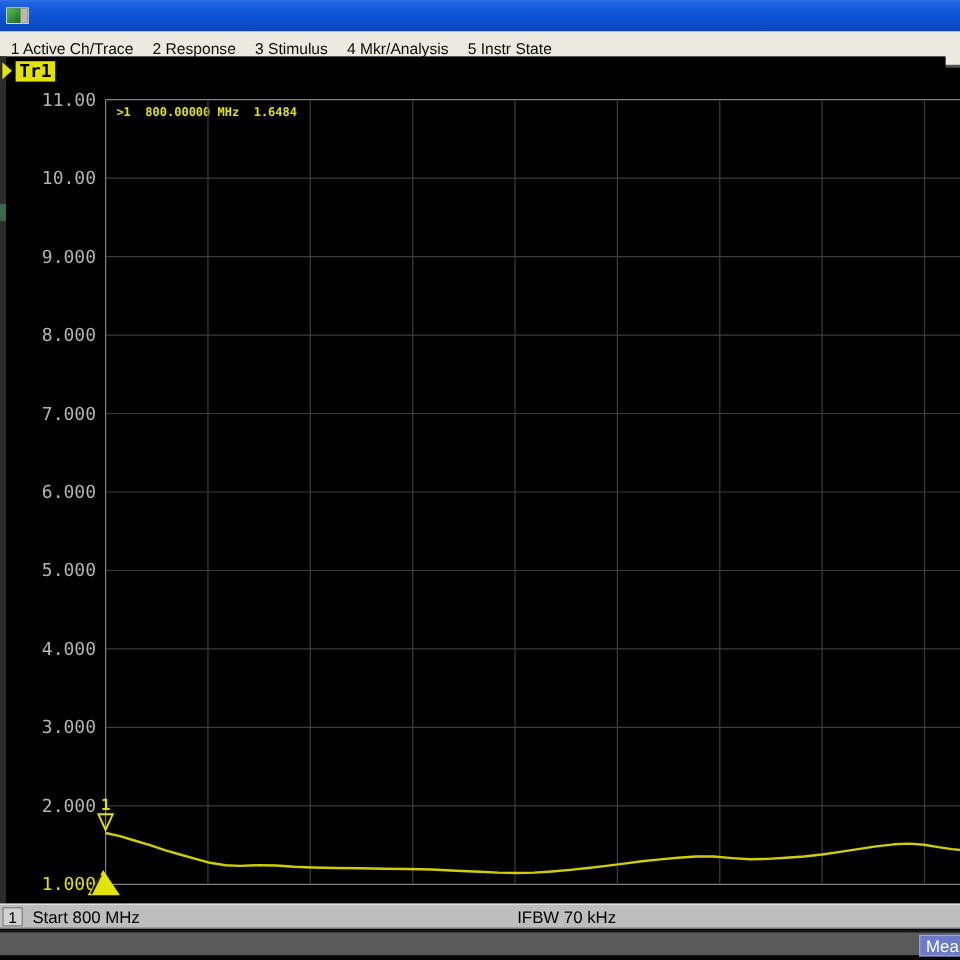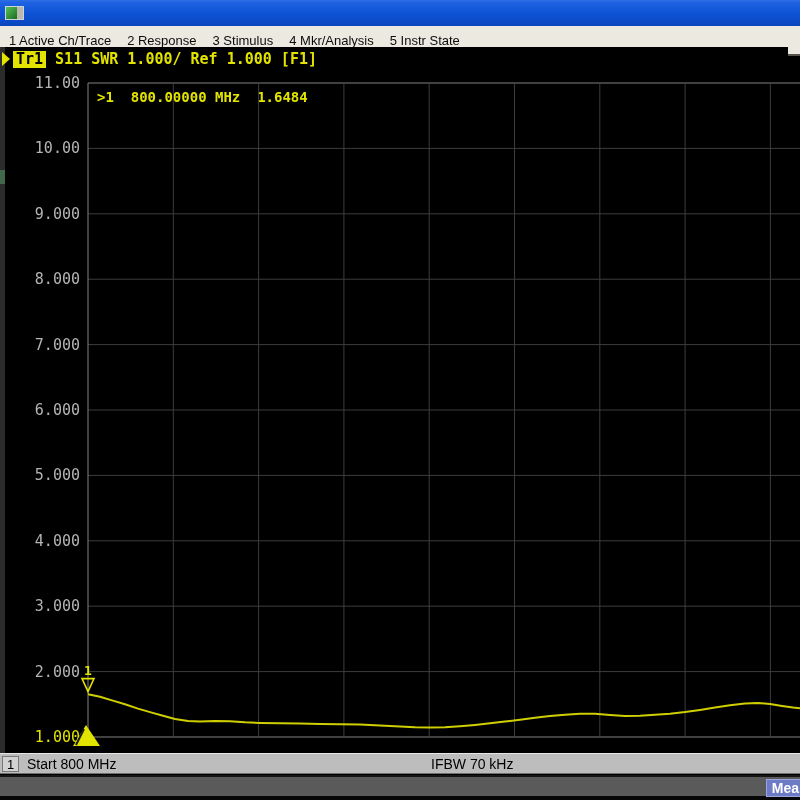--- a/index.html
+++ b/index.html
@@ -30,40 +30,40 @@
   .green-artifact { position:absolute; left:0; top:123px; width:5px; height:14px; background:#41684a; }
 
   .trace-bar { position:absolute; left:2px; top:3px; height:18px; display:flex; align-items:center;
     font-family:"DejaVu Sans Mono", monospace; font-size:15px; font-weight:bold; }
   .tr-arrow { width:0; height:0; border-left:8px solid #e3e300;
     border-top:7px solid transparent; border-bottom:7px solid transparent; }
   .tr1-box { background:#e3e300; color:#000; padding:0 3px; margin-left:3px; line-height:17px; }
   .trace-text { color:#e3e300; margin-left:9px; white-space:pre; }
 
   .marker-readout { position:absolute; left:97px; top:42px; color:#e3e300;
-    font-family:"DejaVu Sans Mono", monospace; font-size:14px; font-weight:bold; white-space:pre; }
+    font-family:"DejaVu Sans Mono", monospace; font-size:10px; font-weight:bold; white-space:pre; }
 
   .y-tick { position:absolute; left:0; width:80px; text-align:right;
     font-family:"DejaVu Sans Mono", monospace; font-size:15px; color:#b4b4b4; }
   .y-tick.ref { color:#e3e300; }
 
   svg.plot { position:absolute; left:0; top:0; }
 
   
   .statusbar { position:absolute; top:753px; left:0; width:800px; height:21px;
     background:#bdbdbd; border-top:1px solid #e6e6e6; border-bottom:1px solid #6f6f6f;
     font-size:14px; color:#000; }
   .chan-box { position:absolute; left:2px; top:2px; width:17px; height:16px; background:#d2d2d2;
     border:1px solid #7a7a7a; text-align:center; font-size:13px; line-height:15px; }
   .start-label { position:absolute; left:27px; top:2px; }
   .ifbw-label  { position:absolute; left:431px; top:2px; }
 
   
   .bottombar { position:absolute; top:775px; left:0; width:800px; height:25px;
-    background:#5a5a5a; border-top:2px solid #151515; border-bottom:4px solid #060606;font-weight:bold; }
+    background:#5a5a5a; border-top:2px solid #151515; border-bottom:4px solid #060606; }
   .softkey { position:absolute; right:0; top:2px; height:18px; background:#6d7ac6;
     border:1px solid #9aa4de; border-right:none; color:#fff; font-size:14px;
     line-height:16px; padding:0 1px 0 5px; white-space:nowrap; overflow:hidden; }
 </style>
 </head>
 <body>
 
 <div class="titlebar">
   <div class="app-icon">
     <div class="scr"></div>
@@ -79,21 +79,20 @@
     <span class="menu-item">5 Instr State</span>
   </div>
 
 <div class="main">
   <div class="left-strip"></div>
   <div class="green-artifact"></div>
 
   <div class="trace-bar">
     <div class="tr-arrow"></div>
     <div class="tr1-box">Tr1</div>
-    <div class="trace-text">S11 SWR 1.000/ Ref 1.000 [F1]</div>
   </div>
 
   <div class="marker-readout">&gt;1  800.00000 MHz  1.6484</div>
 
   <div id="ticks">
       <div class="y-tick" style="top: 27px;">11.00</div>
       <div class="y-tick" style="top: 92.4px;">10.00</div>
       <div class="y-tick" style="top: 157.8px;">9.000</div>
       <div class="y-tick" style="top: 223.2px;">8.000</div>
       <div class="y-tick" style="top: 288.6px;">7.000</div>

